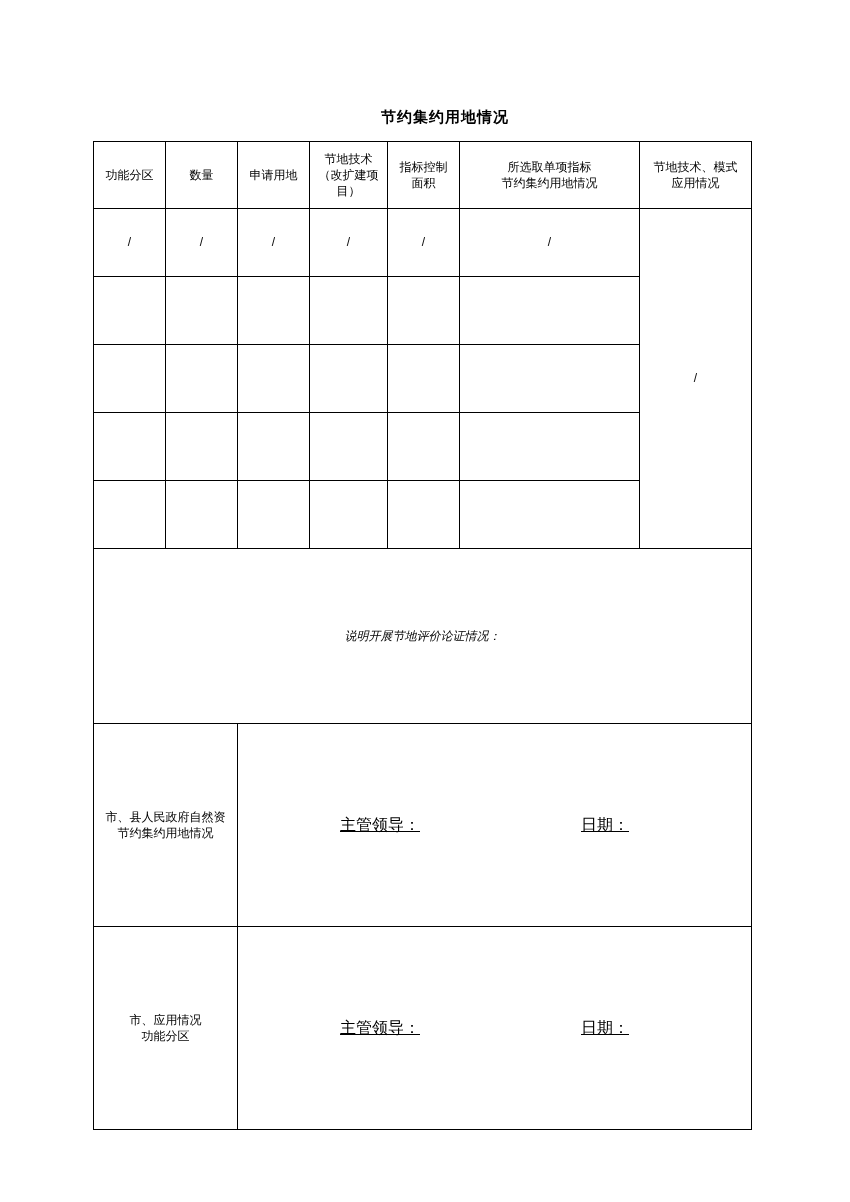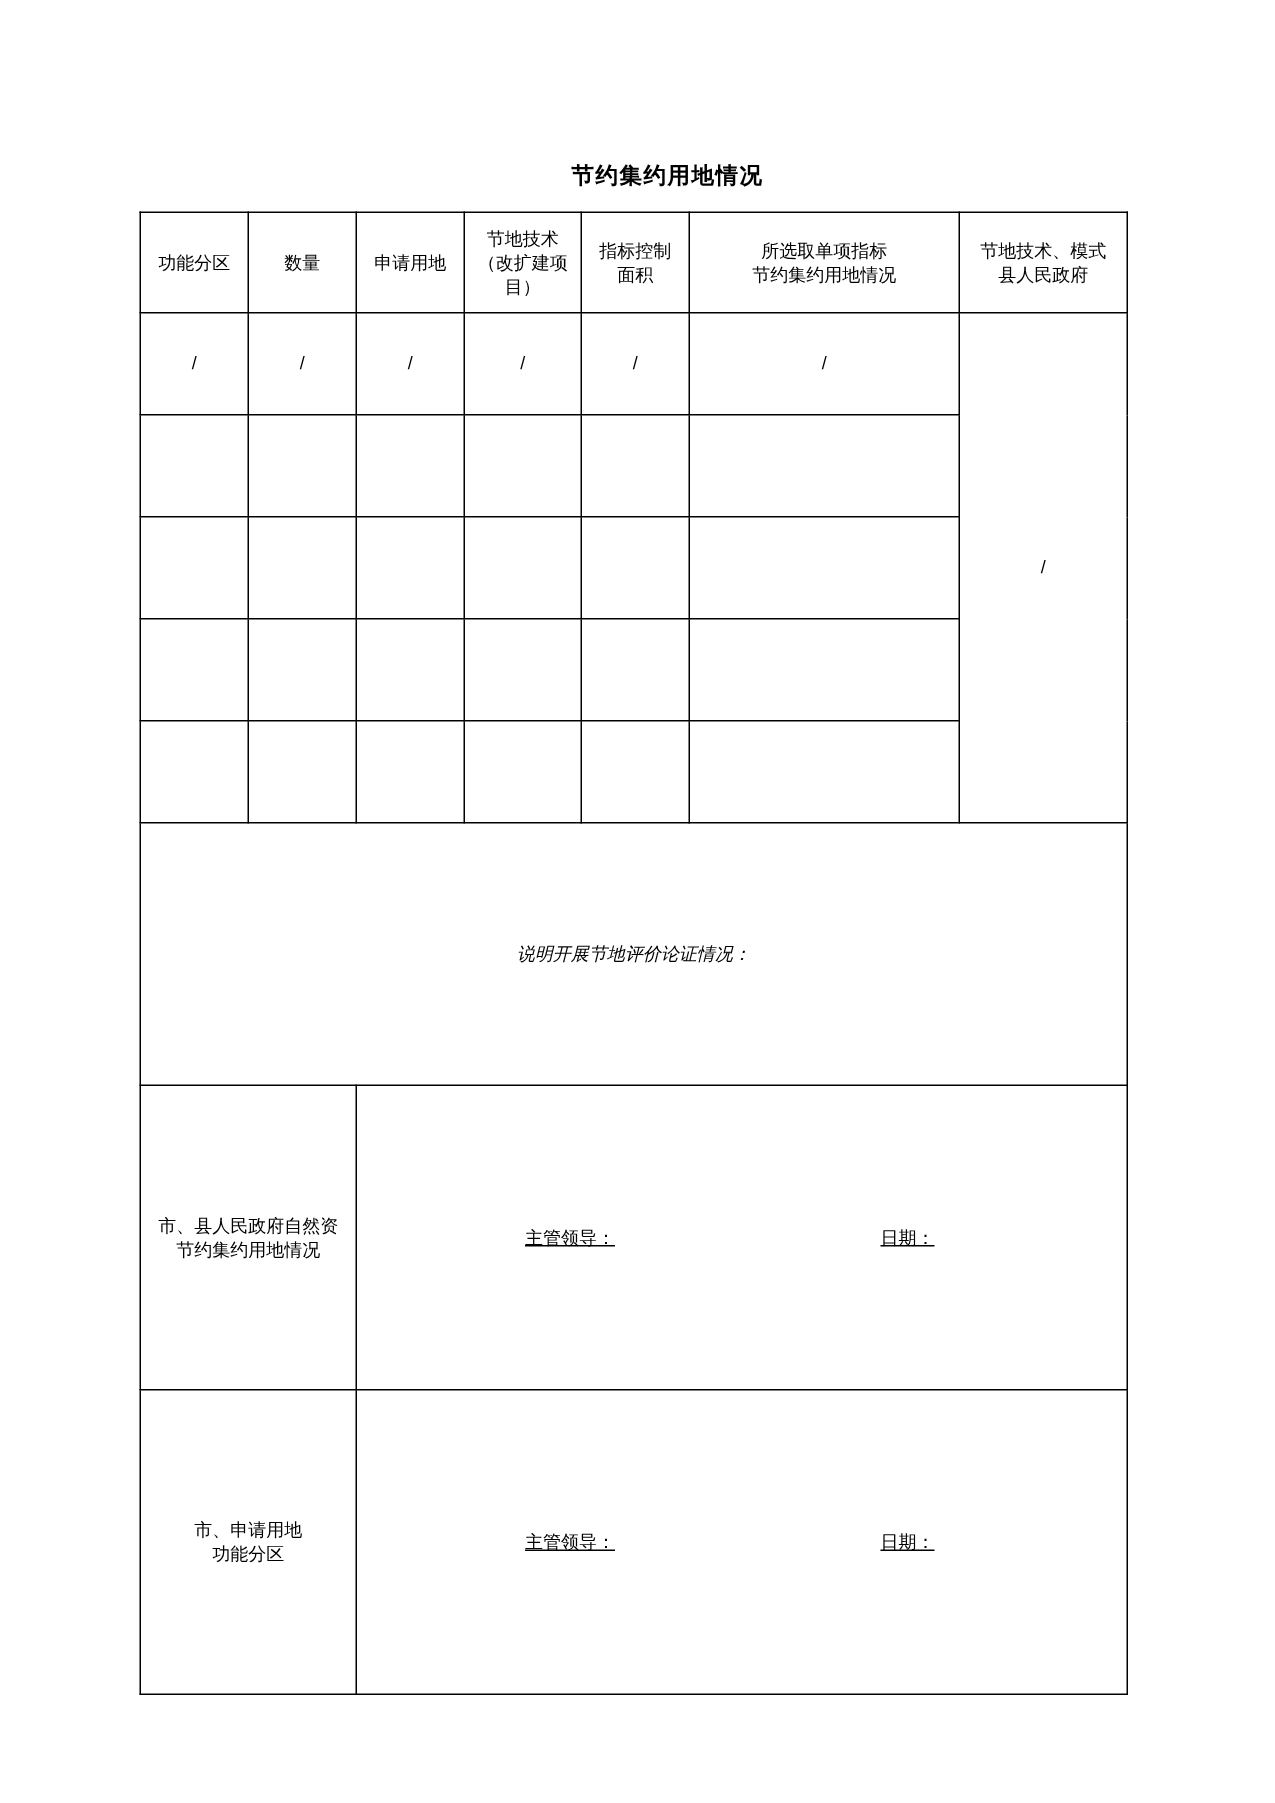--- a/index.html
+++ b/index.html
@@ -72,21 +72,21 @@
   }
   td.opinion-body {
     height: 198px;
     vertical-align: bottom;
     text-align: left;
     padding: 0 0 8px 0;
     position: relative;
   }
   .sign-row {
     display: flex;
-    font-size: 12px;
+    font-size: 16px;
     padding-left: 14px;
     align-items: flex-end;
   }
   .sign-row .lead {
     width: 250px;
   }
   .sign-row .date {
     width: 200px;
   }
   .u {
@@ -124,21 +124,21 @@
         <td class="tall-head hdr">
           <span class="label-2line">指标控制</span>
           <span class="label-2line">面积</span>
         </td>
         <td class="tall-head hdr">
           <span class="label-2line">所选取单项指标</span>
           <span class="label-2line">节约集约用地情况</span>
         </td>
         <td class="tall-head hdr">
           <span class="label-2line">节地技术、模式</span>
-          <span class="label-2line">县人民政府</span>
+          <span class="label-2line">应用情况</span>
         </td>
       </tr>
 
       <tr>
         <td class="row-body slash">/</td>
         <td class="row-body slash">/</td>
         <td class="row-body slash">/</td>
         <td class="row-body slash">/</td>
         <td class="row-body slash">/</td>
         <td class="row-body slash">/</td>
@@ -197,21 +197,21 @@
           <div></div>
           <div class="sign-row">
             <span class="lead u">主管领导：</span>
             <span class="date u">日期：</span>
           </div>
         </td>
       </tr>
 
       <tr>
         <td class="opinion-label" colspan="2">
-          <span class="label-2line">市、申请用地</span>
+          <span class="label-2line">市、应用情况</span>
           <span class="label-2line">功能分区</span>
         </td>
         <td class="opinion-body" colspan="5">
           <div></div>
           <div class="sign-row">
             <span class="lead u">主管领导：</span>
             <span class="date u">日期：</span>
           </div>
         </td>
       </tr>

